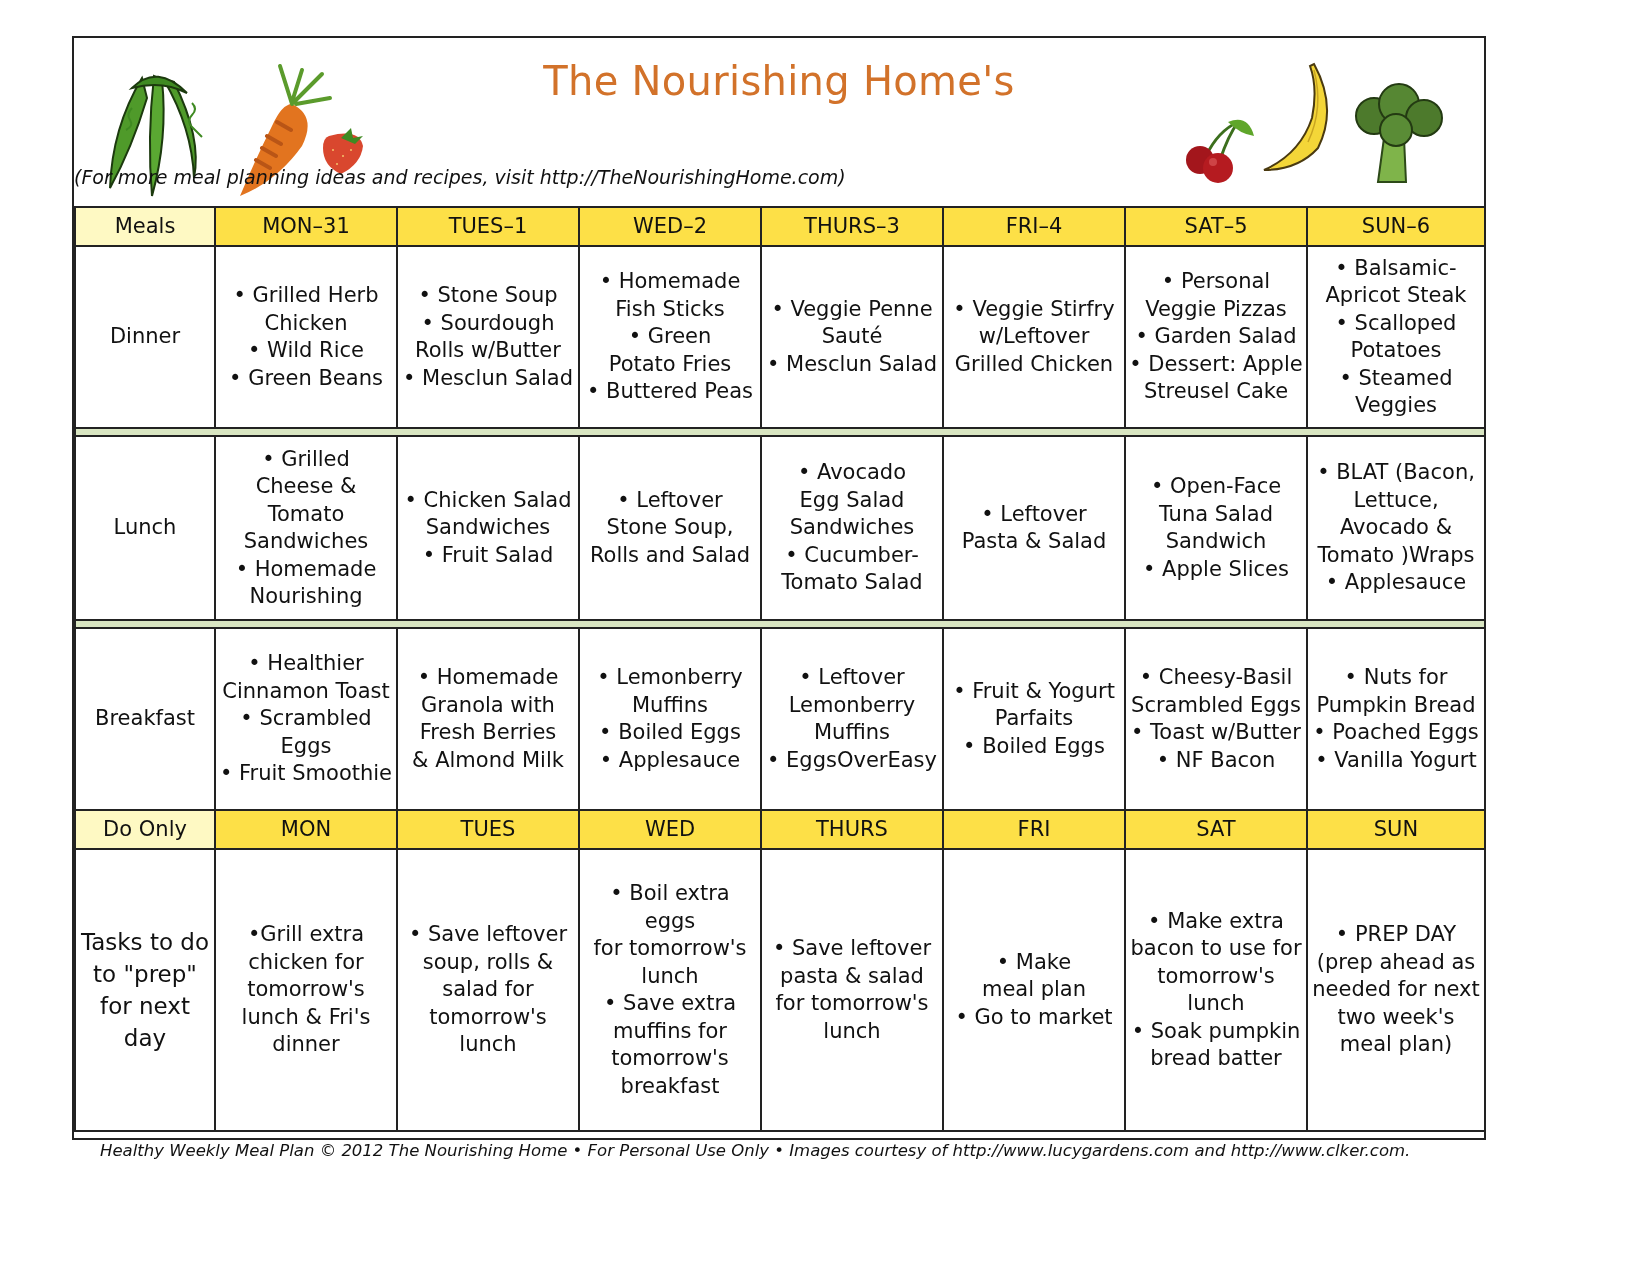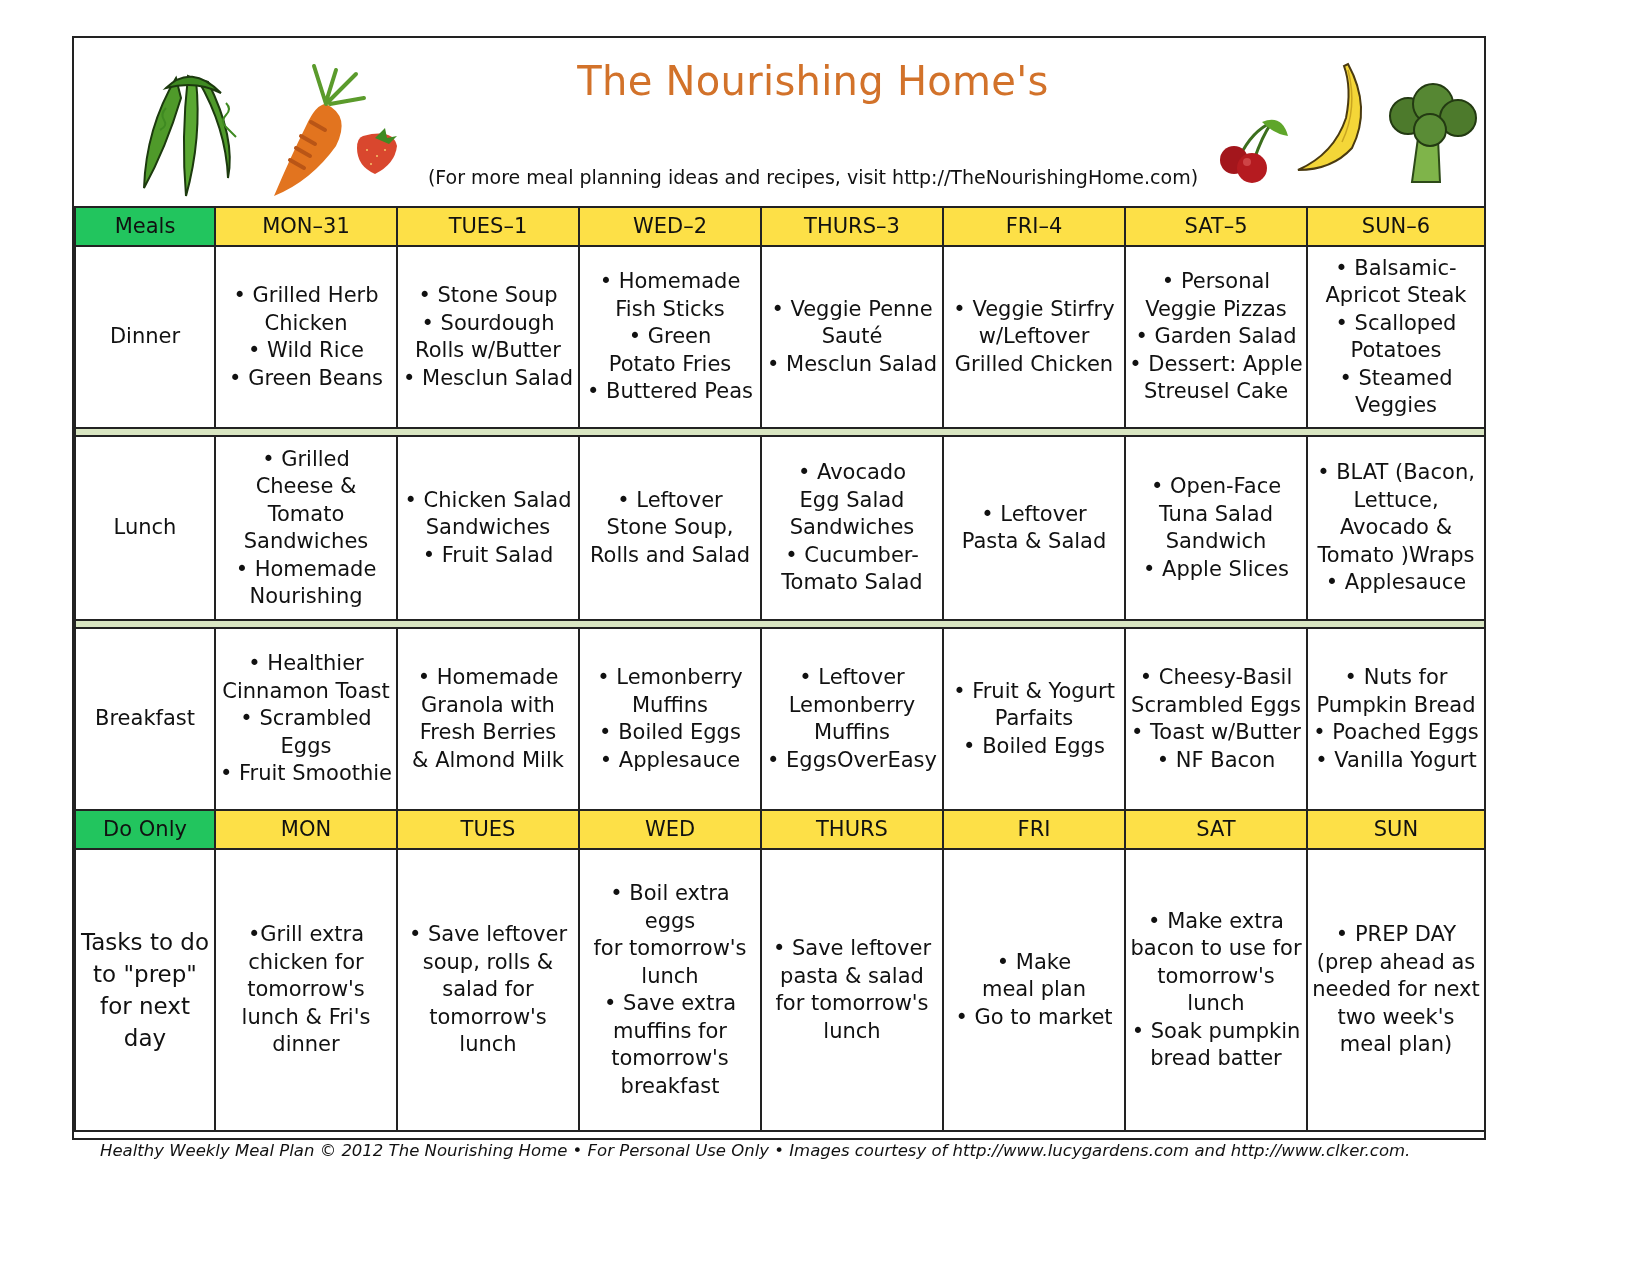--- a/index.html
+++ b/index.html
@@ -1,27 +1,27 @@
 <!DOCTYPE html>
 <html><head>
 <meta charset="utf-8">
 <style>
   html, body { margin: 0; padding: 0; background: #ffffff; }
   body { width: 1650px; height: 1275px; position: relative; font-family: "DejaVu Sans", sans-serif; color: #111; overflow: hidden; }
   .sheet { position: absolute; left: 72px; top: 36px; width: 1414px; height: 1104px; border: 2px solid #222; box-sizing: border-box; }
-  .header { position: absolute; left: 0; top: 0; width: 100%; height: 168px; margin-left: 34px; }
+  .header { position: absolute; left: 0; top: 0; width: 100%; height: 168px; }
   .title { position: absolute; left: 0; right: 0; text-align: center; color: #d2722a; font-size: 40px; letter-spacing: 0.3px; }
   .title.l1 { top: 20px; }
   .title.l2 { top: 76px; }
-  .subtitle { position: absolute; left: 0; right: 0; top: 128px; text-align: center; font-size: 19px; color: #111; }
+  .subtitle { position: absolute; left: 0; right: 0; top: 128px; text-align: left; font-style: italic; font-size: 19px; color: #111; }
   .clip { position: absolute; }
   table.grid { position: absolute; left: 0; top: 168px; width: 1410px; border-collapse: collapse; table-layout: fixed; }
   table.grid td { border: 2px solid #222; text-align: center; vertical-align: middle; font-size: 21px; line-height: 27.5px; padding: 0 2px; }
   .hdr td { height: 37px; background: #fde047; font-size: 22px; }
-  .hdr td.first { background: #22c55e; }
+  .hdr td.first { background: #fef9c3; }
   .sep td { height: 6px; padding: 0; background: #d9e6c2; border-left: none; border-right: none; }
   td.rowlabel { font-size: 22px; }
   .footer { position: absolute; left: 100px; top: 1141px; width: 1390px; font-style: italic; font-size: 16.5px; color: #111; white-space: nowrap; }
   .cell-line { display: block; }
 </style>
 </head>
 <body>
 
 <div class="sheet">
   <div class="header">

